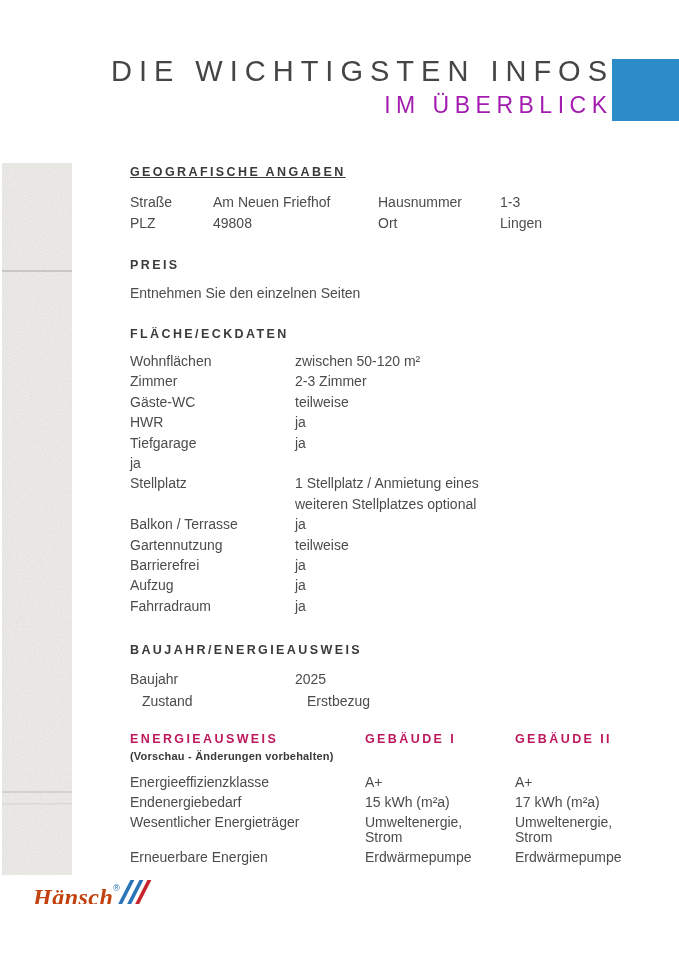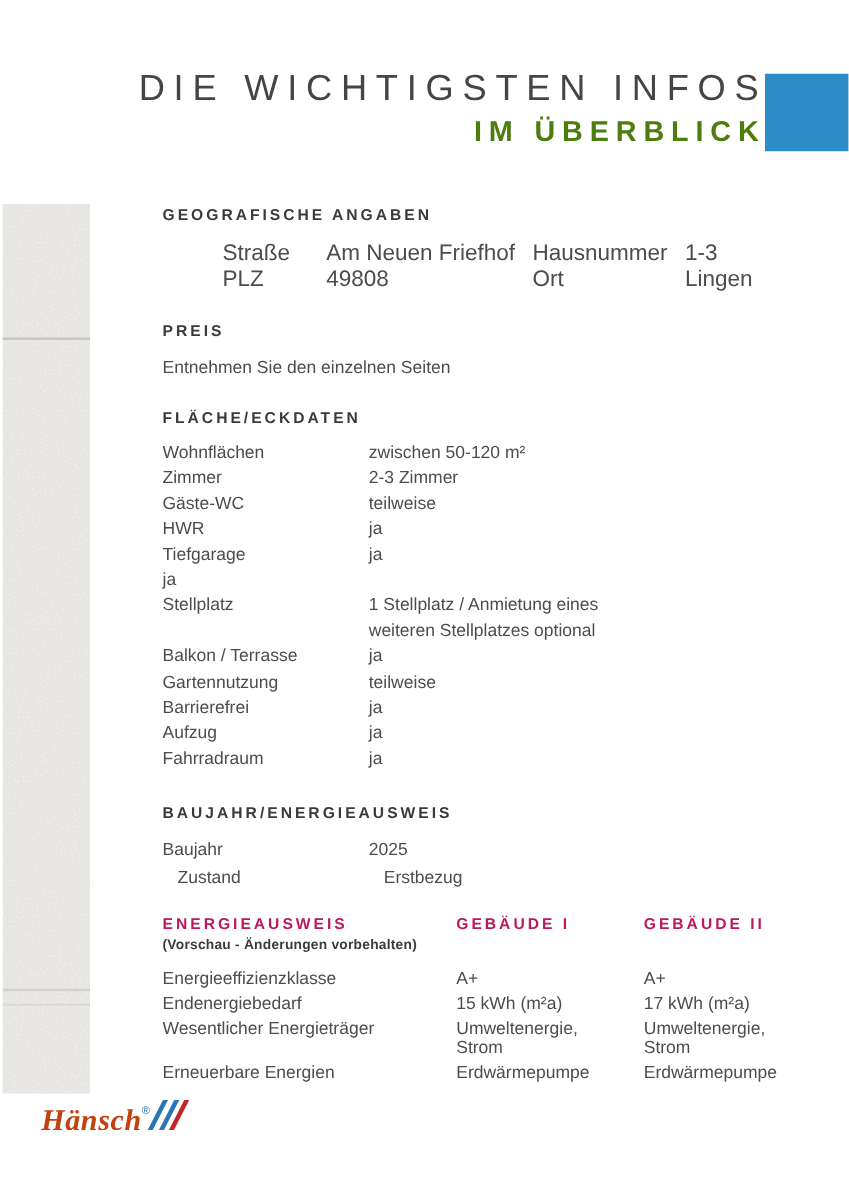--- a/index.html
+++ b/index.html
@@ -8,35 +8,35 @@
     font-family:"Liberation Sans", sans-serif; color:#4c4c4c; overflow:hidden;
   }
 
   
   .texture-strip { position:absolute; left:2px; top:163px; width:70px; height:712px; }
   .texture-strip svg { display:block; }
 
   
   .title-block { position:absolute; top:55px; right:72px; text-align:right; }
   .title-line1 { font-size:29px; letter-spacing:7px; margin-right:-7px; color:#454545; white-space:nowrap; font-weight:400; }
-  .title-line2 { font-size:23px; letter-spacing:5.5px; margin-right:-5.5px; color:#4d7c0f; margin-top:4px; white-space:nowrap; font-weight:700; }
+  .title-line2 { font-size:23px; letter-spacing:5.5px; margin-right:-5.5px; color:#a21caf; margin-top:4px; white-space:nowrap; font-weight:400; }
   .blue-square { position:absolute; left:612px; top:59px; width:67px; height:62px; background:#2b8cc7; }
 
   
   .sec-heading {
     position:absolute; left:130px; font-weight:bold; font-size:12.5px;
     letter-spacing:2.4px; color:#3a3a3a; white-space:nowrap;
   }
   .rows-block { position:absolute; left:130px; font-size:14px; }
   .kv-row { display:flex; line-height:20.4px; }
   .kv-label { width:165px; flex:none; }
   .kv-value { white-space:pre-line; }
 
   
-  .geo-row { display:flex; line-height:20.5px; font-size:18px;margin-left:48px; }
+  .geo-row { display:flex; line-height:20.5px; font-size:14px; }
   .geo-l1 { width:83px; flex:none; }
   .geo-v1 { width:165px; flex:none; }
   .geo-l2 { width:122px; flex:none; }
 
   .preis-text { position:absolute; left:130px; top:285px; font-size:14px; }
 
   
   .energie-header { position:absolute; left:130px; top:732px; display:flex; }
   .e-labelcol { width:235px; flex:none; }
   .e-col { width:150px; flex:none; }
@@ -80,21 +80,21 @@
       <rect y="640" width="70" height="1.5" fill="#d6d4cf" opacity="0.7"></rect>
     </svg>
   </div>
 
   <div class="title-block">
     <div class="title-line1">DIE WICHTIGSTEN INFOS</div>
     <div class="title-line2">IM ÜBERBLICK</div>
   </div>
   <div class="blue-square"></div>
 
-  <div class="sec-heading" style="top:165px;">GEOGRAFISCHE ANGABEN</div>
+  <div class="sec-heading" style="top:165px;text-decoration:underline;">GEOGRAFISCHE ANGABEN</div>
   <div class="rows-block" style="top:192px;">
     <div class="geo-row">
       <span class="geo-l1">Straße</span>
       <span class="geo-v1">Am Neuen Friefhof</span>
       <span class="geo-l2">Hausnummer</span>
       <span class="geo-v2">1-3</span>
     </div>
     <div class="geo-row">
       <span class="geo-l1">PLZ</span>
       <span class="geo-v1">49808</span>

